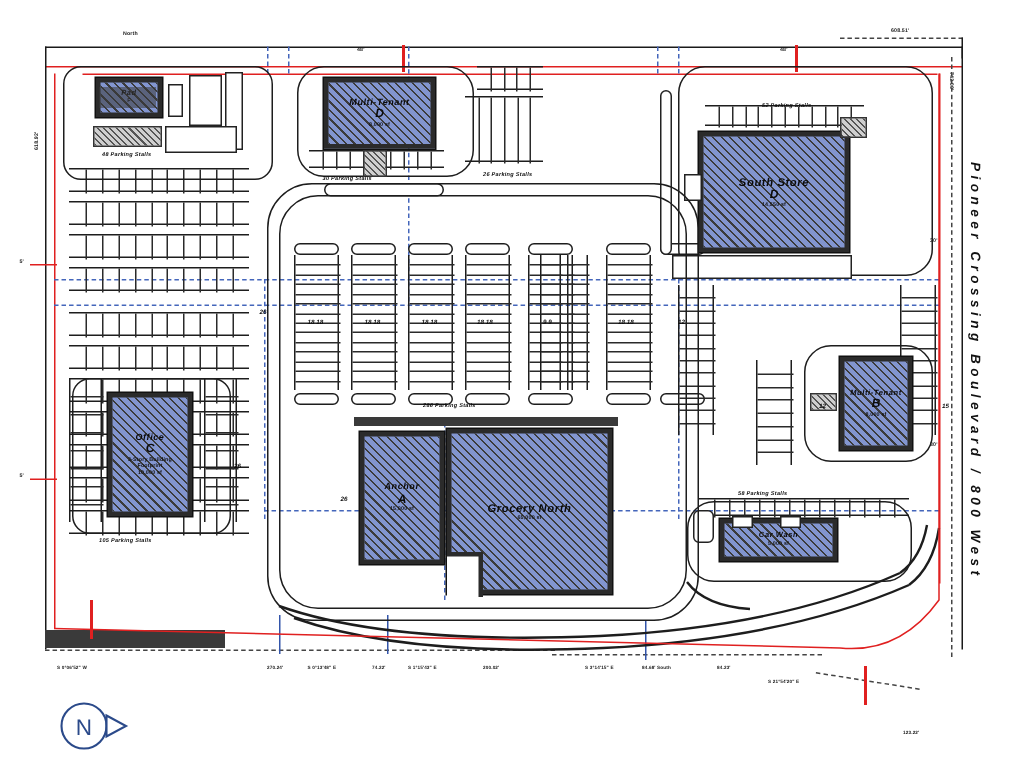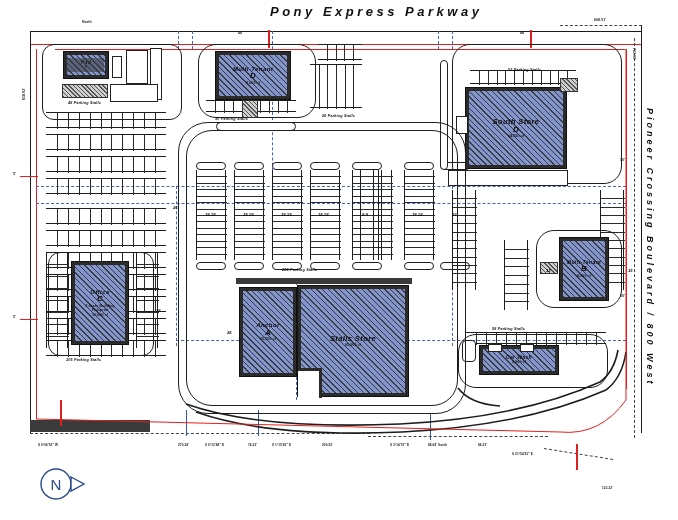--- a/index.html
+++ b/index.html
@@ -158,21 +158,20 @@
     border: 1.7px solid #1d1d1d;
     border-radius: 18px;
     background: transparent;
   }
 </style>
 </head>
 <body>
 
 <div id="sheet">
 
-  <div class="abs" id="plan-title">Pony Express Parkway</div>
 
   <div class="abs dim" style="left:82px; top:20px;">North</div>
   <div class="abs dim" style="left:594px; top:18px;">608.51'</div>
 
   <div class="abs hline" style="left:30px; top:31px; width:612px;"></div>
   <div class="abs dash-h" style="left:560px; top:25px; width:82px;"></div>
   <div class="abs vline" style="left:641px; top:25px; height:14px;"></div>
 
   <div class="abs red-line" style="left:30px; top:44px; width:612px;"></div>
   <div class="abs red-line" style="left:55px; top:49px; width:570px;"></div>
@@ -636,21 +635,21 @@
     <div class="bsub">Footprint</div>
     <div class="bsub">10,000 sf</div>
   </div>
 
   <div class="abs bldg small hatch" style="left:240px; top:288px; width:56px; height:88px;">
     <div class="bname">Anchor</div>
     <div class="bletter">A</div>
     <div class="bsub">15,000 sf</div>
   </div>
   <div class="abs bldg hatch" style="left:298px; top:286px; width:110px; height:110px;">
-    <div class="bname">Stalls Store</div>
+    <div class="bname">Grocery North</div>
     <div class="bsub">65,000 sf</div>
   </div>
 
   <div class="abs" style="left:298px; top:368px; width:24px; height:30px; background:#fff; border-right:3px solid #2b2b2b; border-top:3px solid #2b2b2b;"></div>
   <div class="abs dark-block" style="left:236px; top:278px; width:176px; height:6px;"></div>
 
   <div class="abs drive" style="left:458px; top:334px; width:150px; height:54px;"></div>
   <div class="abs bldg tiny hatch" style="left:480px; top:346px; width:78px; height:28px;">
     <div class="bname">Car Wash</div>
     <div class="bsub">5,000 sf</div>

